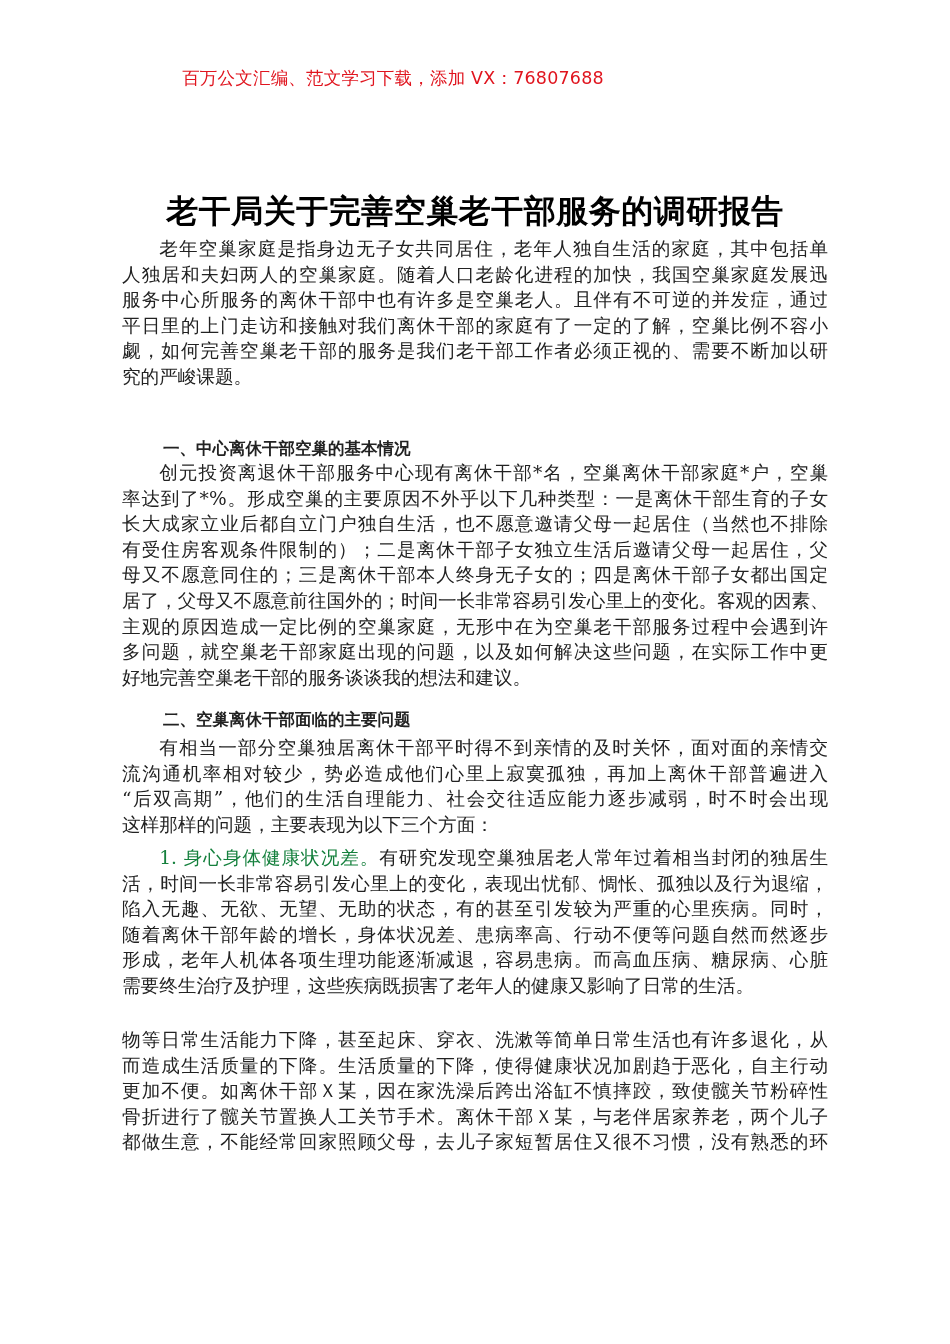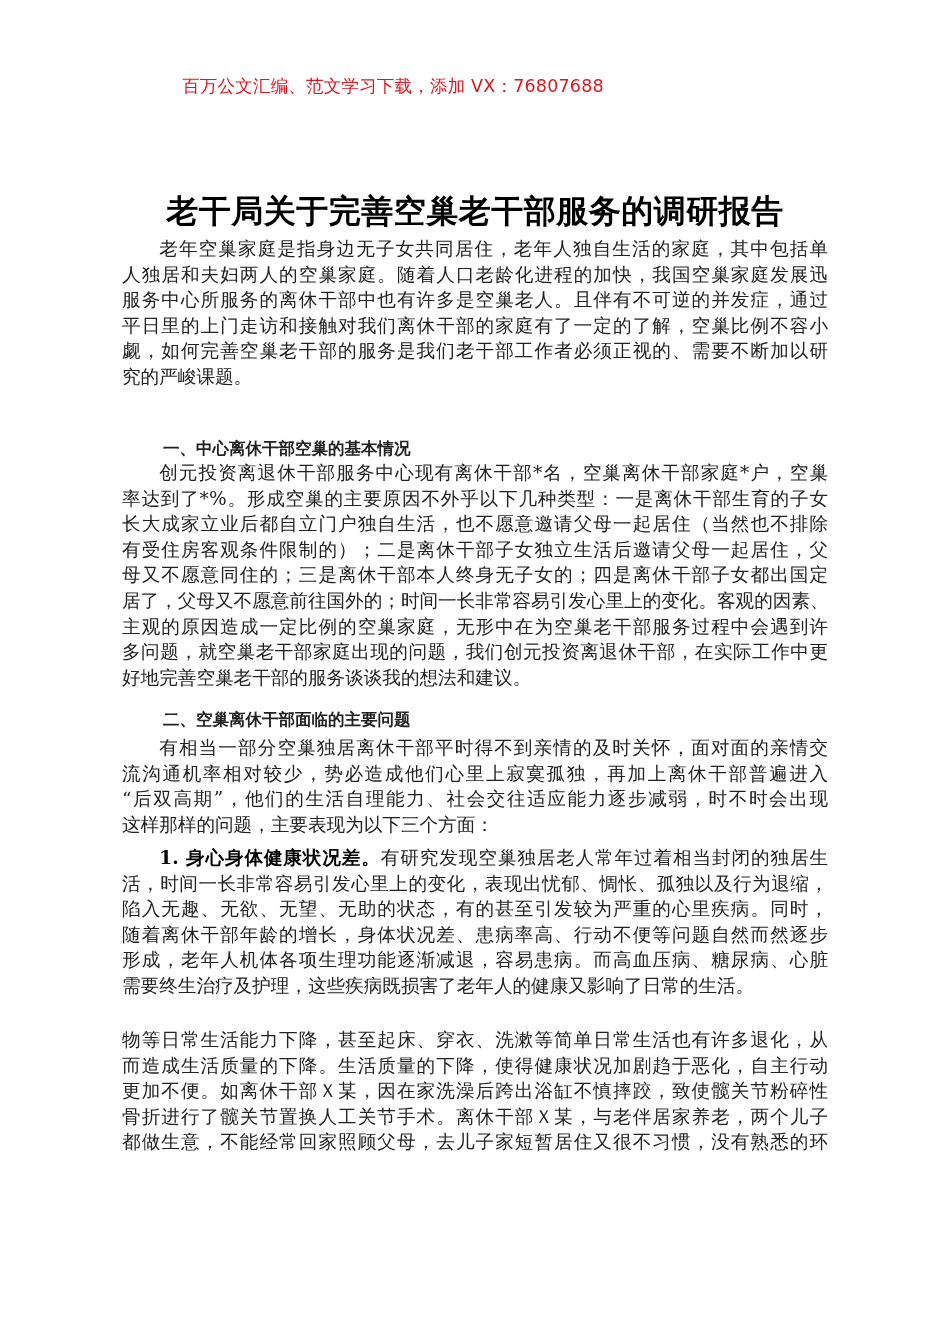--- a/index.html
+++ b/index.html
@@ -1,28 +1,28 @@
 <!DOCTYPE html>
 <html><head>
 <meta charset="utf-8">
 <style>
   html, body { margin: 0; padding: 0; background: #ffffff; }
   body { width: 950px; height: 1344px; position: relative; overflow: hidden;
          font-family: "DejaVu Serif", "Liberation Serif", serif; color: #1a1a1a; }
-  .watermark { position: absolute; top: 74px; left: 0; width: 786px; text-align: center;
+  .watermark { position: absolute; top: 66px; left: 0; width: 786px; text-align: center;
                font-family: "DejaVu Sans", "Liberation Sans", sans-serif; font-size: 17.5px;
                color: #e0141e; letter-spacing: 0.2px; }
   .title { position: absolute; top: 190px; left: 0; width: 950px; text-align: center;
            font-family: "DejaVu Sans", "Liberation Sans", sans-serif; font-weight: bold;
            font-size: 32px; color: #000; letter-spacing: 0.5px; }
   .body { position: absolute; left: 122px; width: 706px; font-size: 18.6px; line-height: 25.6px;
           text-align: justify; color: #222; }
   .h { font-family: "DejaVu Sans", "Liberation Sans", sans-serif; font-weight: bold;
        font-size: 16.5px; color: #222; padding-left: 2em; margin: 8px; }
-  .b { font-weight: bold; color: #000000; }
+  .b { font-weight: normal; color: #15803d; }
   .line { display: block; white-space: nowrap; text-align: justify; text-align-last: justify; }
   .line.last { text-align-last: left; }
 </style>
 </head>
 <body>
 
 <div class="watermark">百万公文汇编、范文学习下载，添加 VX：76807688</div>
 
 <div class="title">老干局关于完善空巢老干部服务的调研报告</div>
 
@@ -40,21 +40,21 @@
 </div>
 
 <div class="body" style="top:460px;">
   <span class="line" style="padding-left:2em;">创元投资离退休干部服务中心现有离休干部*名，空巢离休干部家庭*户，空巢</span>
   <span class="line">率达到了*%。形成空巢的主要原因不外乎以下几种类型：一是离休干部生育的子女</span>
   <span class="line">长大成家立业后都自立门户独自生活，也不愿意邀请父母一起居住（当然也不排除</span>
   <span class="line">有受住房客观条件限制的）；二是离休干部子女独立生活后邀请父母一起居住，父</span>
   <span class="line">母又不愿意同住的；三是离休干部本人终身无子女的；四是离休干部子女都出国定</span>
   <span class="line">居了，父母又不愿意前往国外的；时间一长非常容易引发心里上的变化。客观的因素、</span>
   <span class="line">主观的原因造成一定比例的空巢家庭，无形中在为空巢老干部服务过程中会遇到许</span>
-  <span class="line">多问题，就空巢老干部家庭出现的问题，我们创元投资离退休干部，在实际工作中更</span>
+  <span class="line">多问题，就空巢老干部家庭出现的问题，以及如何解决这些问题，在实际工作中更</span>
   <span class="line last">好地完善空巢老干部的服务谈谈我的想法和建议。</span>
 </div>
 
 <div class="body" style="top:699px;">
   <p class="h">二、空巢离休干部面临的主要问题</p>
 </div>
 
 <div class="body" style="top:735px;">
   <span class="line" style="padding-left:2em;">有相当一部分空巢独居离休干部平时得不到亲情的及时关怀，面对面的亲情交</span>
   <span class="line">流沟通机率相对较少，势必造成他们心里上寂寞孤独，再加上离休干部普遍进入</span>

